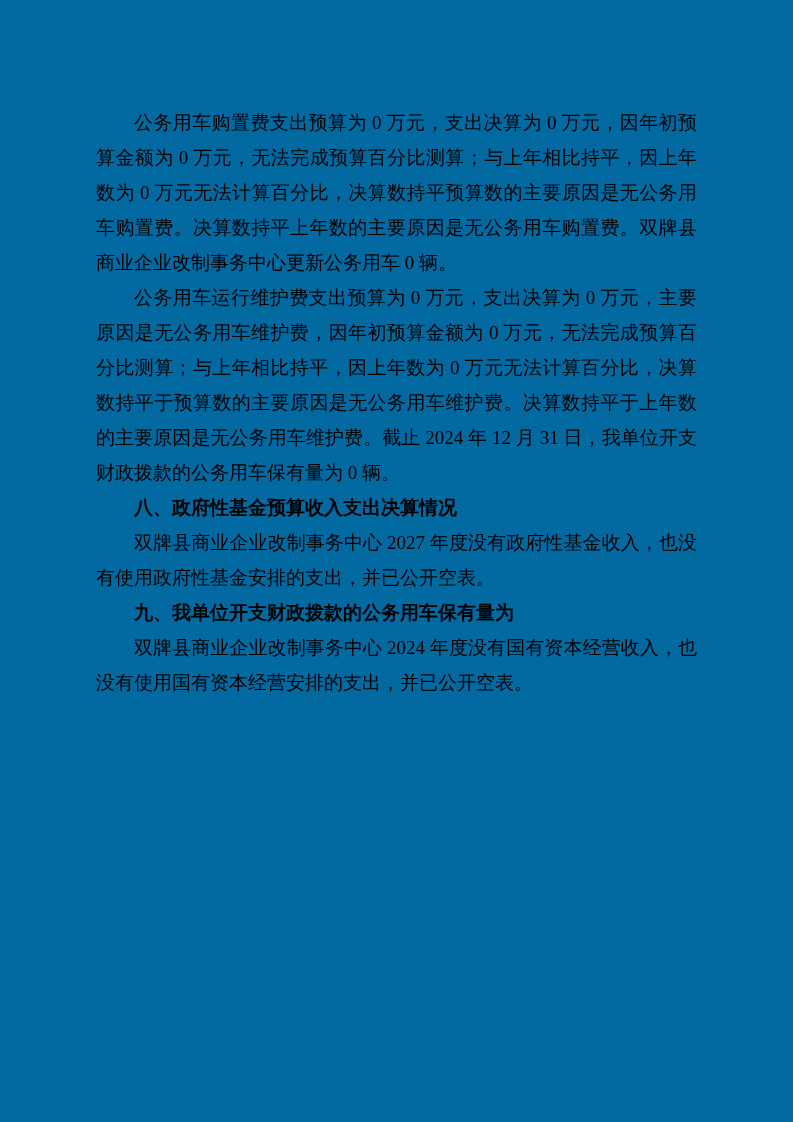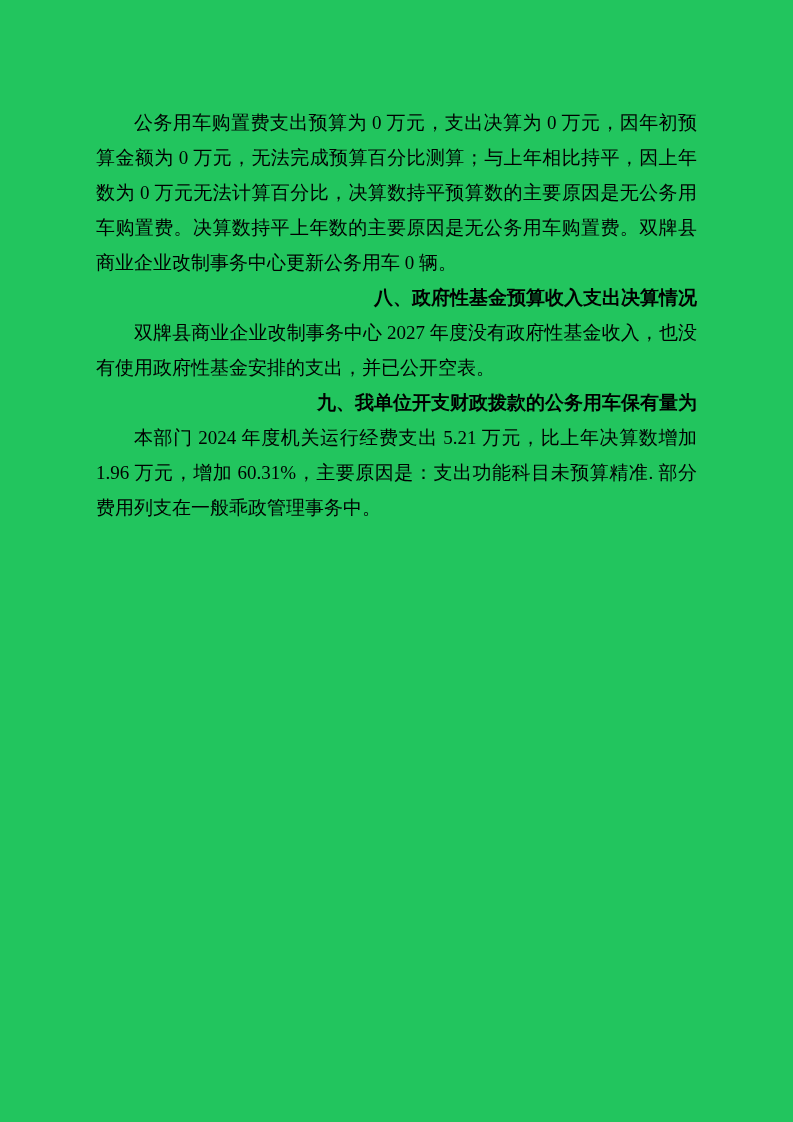--- a/index.html
+++ b/index.html
@@ -4,48 +4,49 @@
 <style>
   html, body {
     margin: 0;
     padding: 0;
     background: #ffffff;
   }
   .page {
     position: relative;
     width: 793px;
     height: 1122px;
-    background: #22c55e;
+    background: #0369a1;
     box-sizing: border-box;
     padding: 105px 96px 0 96px;
     overflow: hidden;
   }
   .doc-body p, .doc-body h2 {
     margin: 0;
     padding: 0;
     color: #000000;
     font-size: 19px;
     line-height: 35px;
     text-indent: 2em;
   }
   .doc-body p {
     font-family: "Liberation Serif", "DejaVu Serif", serif;
     font-weight: normal;
     text-align: justify;
   }
   .doc-body h2 {
     font-family: "Liberation Sans", "DejaVu Sans", sans-serif;
     font-weight: bold;
-    text-align: right;
+    text-align: left;
   }
 </style>
 </head>
 <body>
 
 <div class="page">
   <div class="doc-body">
     <p>公务用车购置费支出预算为 0 万元，支出决算为 0 万元，因年初预算金额为 0 万元，无法完成预算百分比测算；与上年相比持平，因上年数为 0 万元无法计算百分比，决算数持平预算数的主要原因是无公务用车购置费。决算数持平上年数的主要原因是无公务用车购置费。双牌县商业企业改制事务中心更新公务用车 0 辆。</p>
+    <p>公务用车运行维护费支出预算为 0 万元，支出决算为 0 万元，主要原因是无公务用车维护费，因年初预算金额为 0 万元，无法完成预算百分比测算；与上年相比持平，因上年数为 0 万元无法计算百分比，决算数持平于预算数的主要原因是无公务用车维护费。决算数持平于上年数的主要原因是无公务用车维护费。截止 2024 年 12 月 31 日，我单位开支财政拨款的公务用车保有量为 0 辆。</p>
     <h2>八、政府性基金预算收入支出决算情况</h2>
     <p>双牌县商业企业改制事务中心 2027 年度没有政府性基金收入，也没有使用政府性基金安排的支出，并已公开空表。</p>
     <h2>九、我单位开支财政拨款的公务用车保有量为</h2>
-    <p>本部门 2024 年度机关运行经费支出 5.21 万元，比上年决算数增加 1.96 万元，增加 60.31%，主要原因是：支出功能科目未预算精准. 部分费用列支在一般乖政管理事务中。</p>
+    <p>双牌县商业企业改制事务中心 2024 年度没有国有资本经营收入，也没有使用国有资本经营安排的支出，并已公开空表。</p>
   </div>
 </div>
 
 </body></html>

